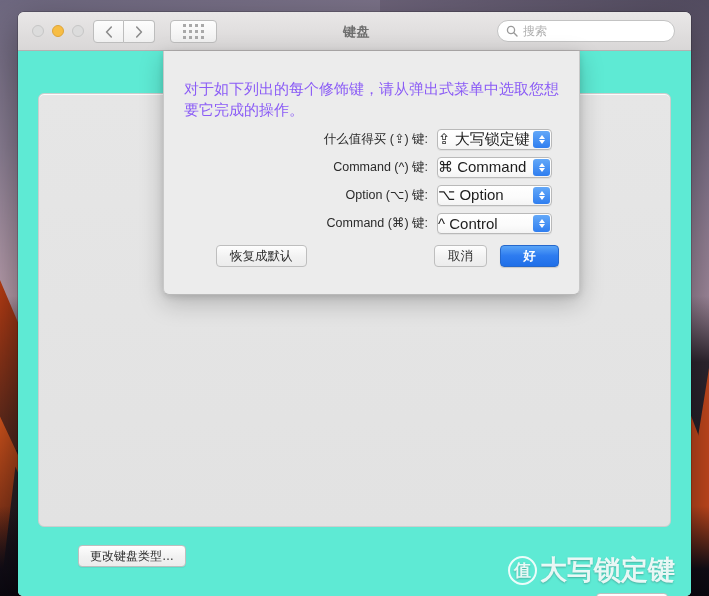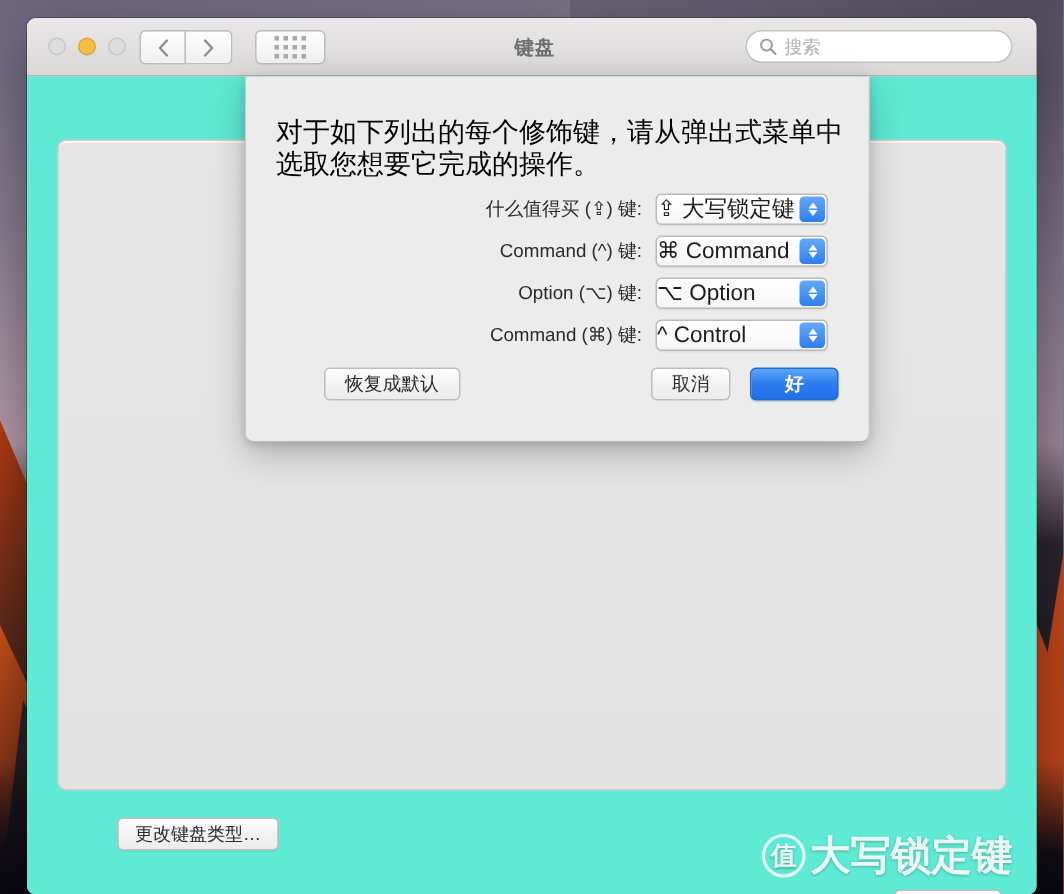--- a/index.html
+++ b/index.html
@@ -133,21 +133,21 @@
     position:absolute; left:145px; top:39px; width:417px; height:244px;
     background:#ececec;
     border-radius:0 0 6px 6px;
     border-left:.5px solid #c8c8c8; border-right:.5px solid #c8c8c8;
     border-bottom:.5px solid #b9b9b9;
     box-shadow:0 8px 24px rgba(0,0,0,.22), 0 2px 6px rgba(0,0,0,.12);
     z-index:30;
   }
   .sheet-desc {
     position:absolute; left:20px; top:27px; width:378px;
-    font-size:18px; color:#000000; line-height:21px;
+    font-size:15px; color:#8b5cf6; line-height:21px;
   }
   .rows { position:absolute; left:0; top:74px; width:100%; }
   .row { display:flex; align-items:center; height:28px; margin-bottom:0px; }
   .row-label {
     width:273px; text-align:right; padding-right:9px;
     font-size:12.5px; color:#2b2b2b;
   }
   .popup {
     position:relative; width:115px; height:21px;
     background:linear-gradient(180deg,#ffffff 0%,#fbfbfb 60%,#f4f4f4 100%);

